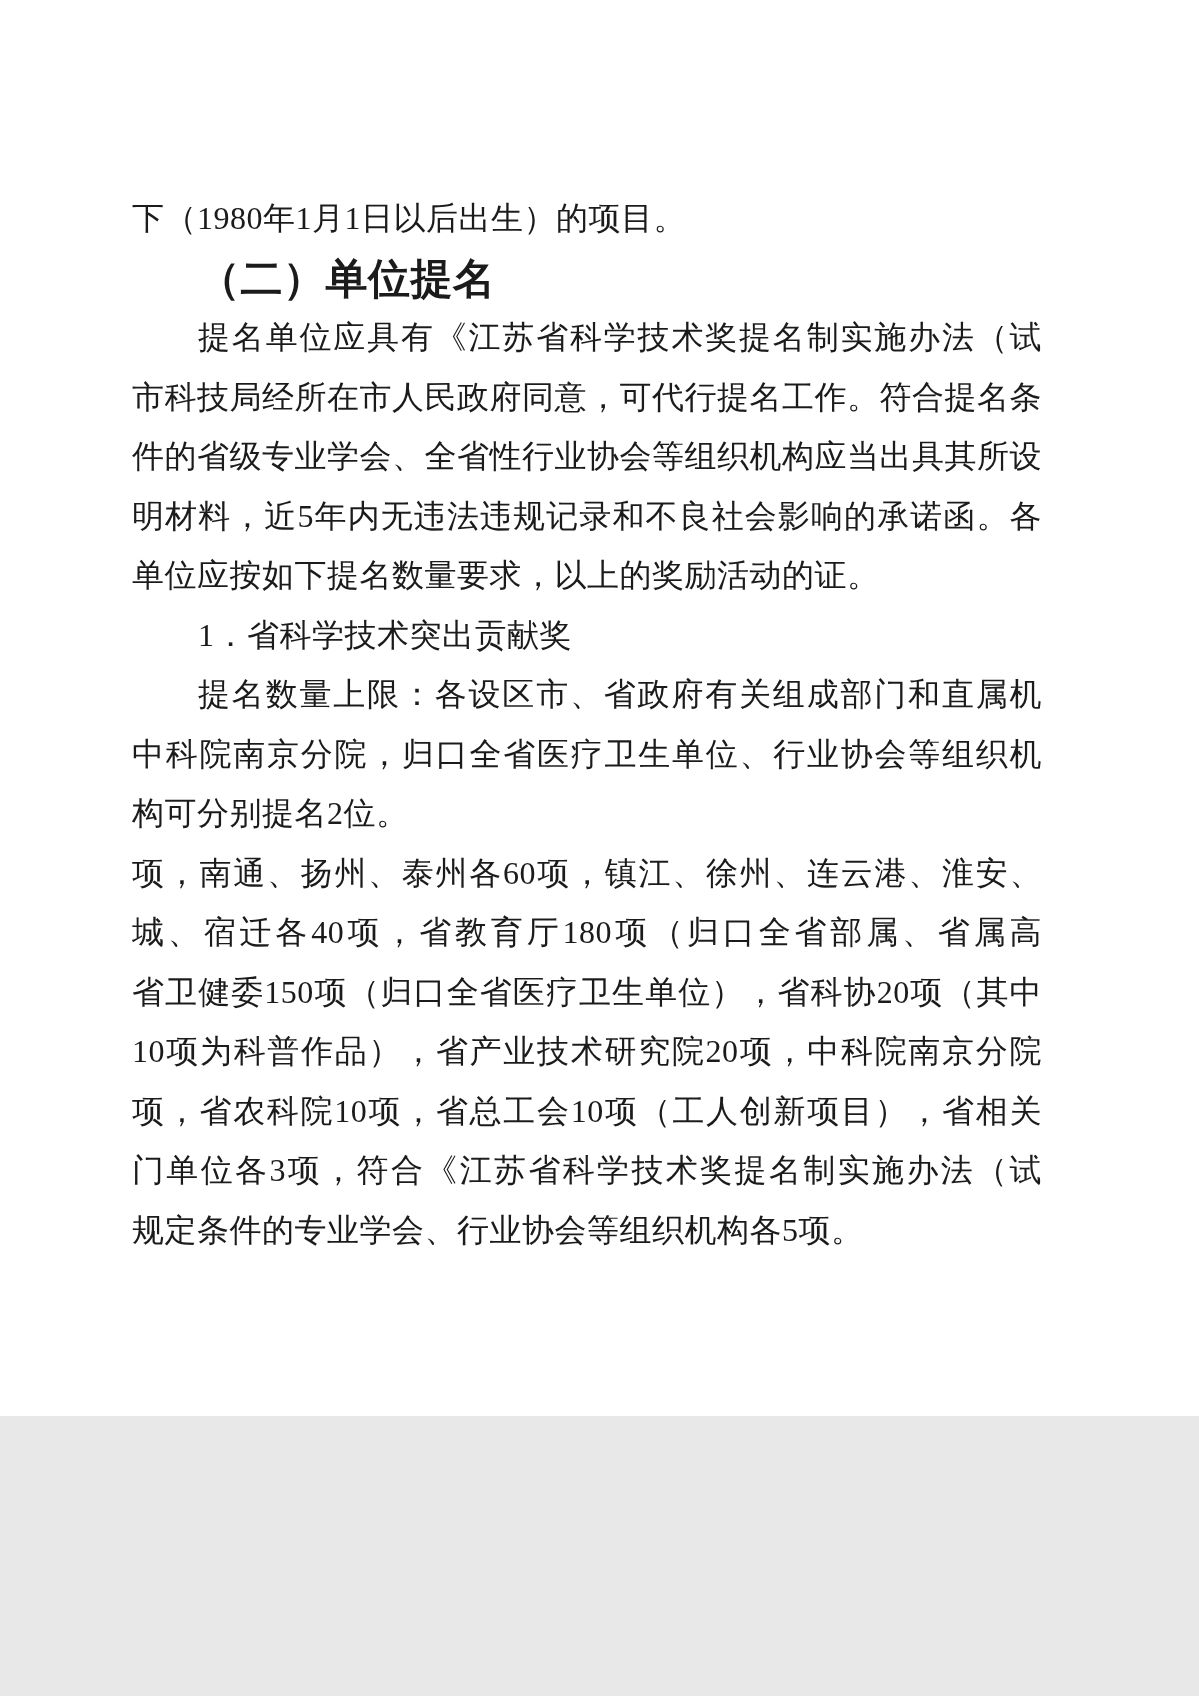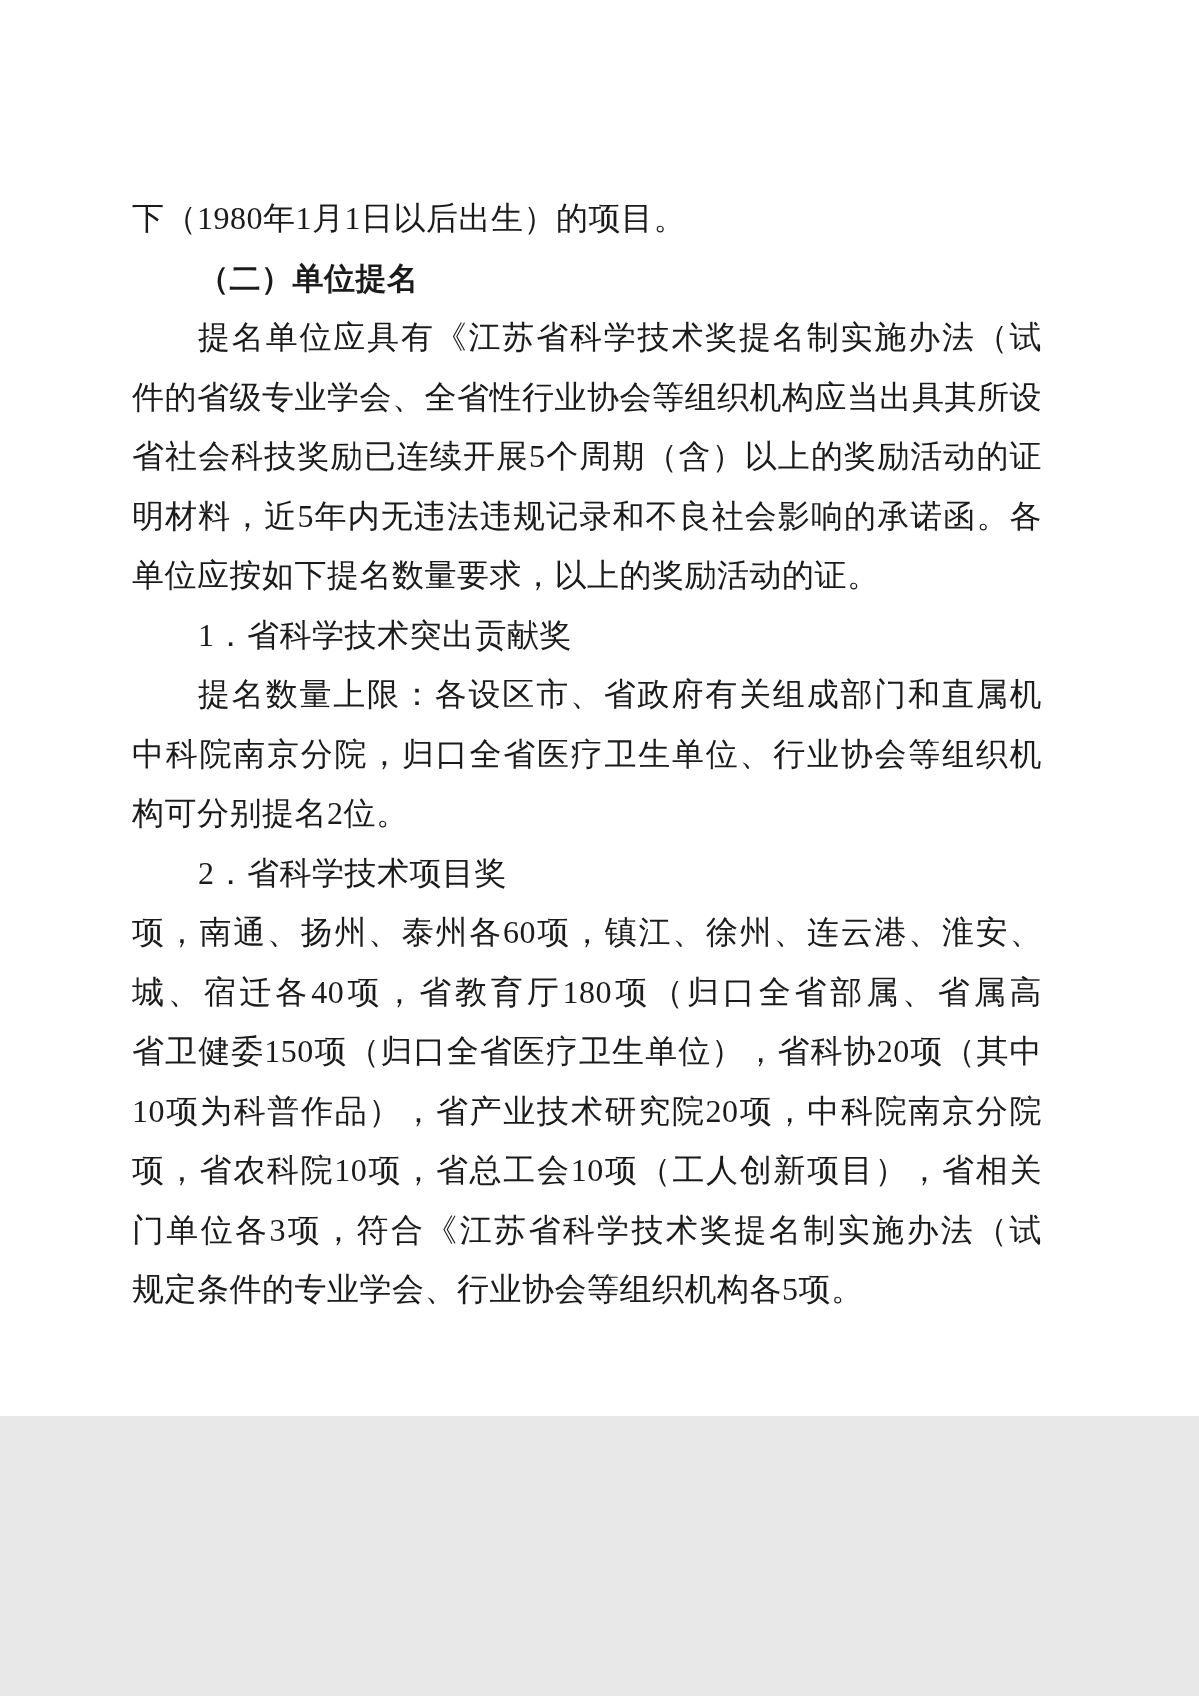--- a/index.html
+++ b/index.html
@@ -31,21 +31,21 @@
   .line.last {
     text-align: left;
     text-align-last: left;
   }
   .line.indent {
     text-indent: 66px;
   }
   .line.heading {
     font-family: "Liberation Sans", "DejaVu Sans", sans-serif;
     font-weight: 700;
-    font-size: 31px;
+    font-size: 42px;
     line-height: 59.5px;
     height: 59.5px;
   }
   .page-number {
     position: absolute;
     top: 1506px;
     right: 156px;
     font-size: 33px;
     line-height: 40px;
     letter-spacing: 6px;
@@ -54,29 +54,28 @@
   }
 </style>
 </head>
 <body>
 
 <div class="page">
   <div class="doc-body">
     <div class="line last">下（1980年1月1日以后出生）的项目。</div>
     <div class="line heading indent last">（二）单位提名</div>
     <div class="line indent">提名单位应具有《江苏省科学技术奖提名制实施办法（试</div>
+    <div class="line">市科技局经所在市人民政府同意，可代行提名工作。符合提名条</div>
     <div class="line">件的省级专业学会、全省性行业协会等组织机构应当出具其所设</div>
-    <div class="line">省社会科技奖励已连续开展5个周期（含）以上的奖励活动的证</div>
     <div class="line">明材料，近5年内无违法违规记录和不良社会影响的承诺函。各</div>
     <div class="line last">单位应按如下提名数量要求，以上的奖励活动的证。</div>
     <div class="line indent last">1．省科学技术突出贡献奖</div>
     <div class="line indent">提名数量上限：各设区市、省政府有关组成部门和直属机构、</div>
     <div class="line">中科院南京分院，归口全省医疗卫生单位、行业协会等组织机</div>
     <div class="line last">构可分别提名2位。</div>
-    <div class="line indent last">2．省科学技术项目奖</div>
     <div class="line">项，南通、扬州、泰州各60项，镇江、徐州、连云港、淮安、盐</div>
     <div class="line">城、宿迁各40项，省教育厅180项（归口全省部属、省属高校），</div>
     <div class="line">省卫健委150项（归口全省医疗卫生单位），省科协20项（其中</div>
     <div class="line">10项为科普作品），省产业技术研究院20项，中科院南京分院10</div>
     <div class="line">项，省农科院10项，省总工会10项（工人创新项目），省相关部</div>
     <div class="line">门单位各3项，符合《江苏省科学技术奖提名制实施办法（试行）》</div>
     <div class="line last">规定条件的专业学会、行业协会等组织机构各5项。</div>
   </div>
   <div class="page-number">— 3 —</div>
 </div>

